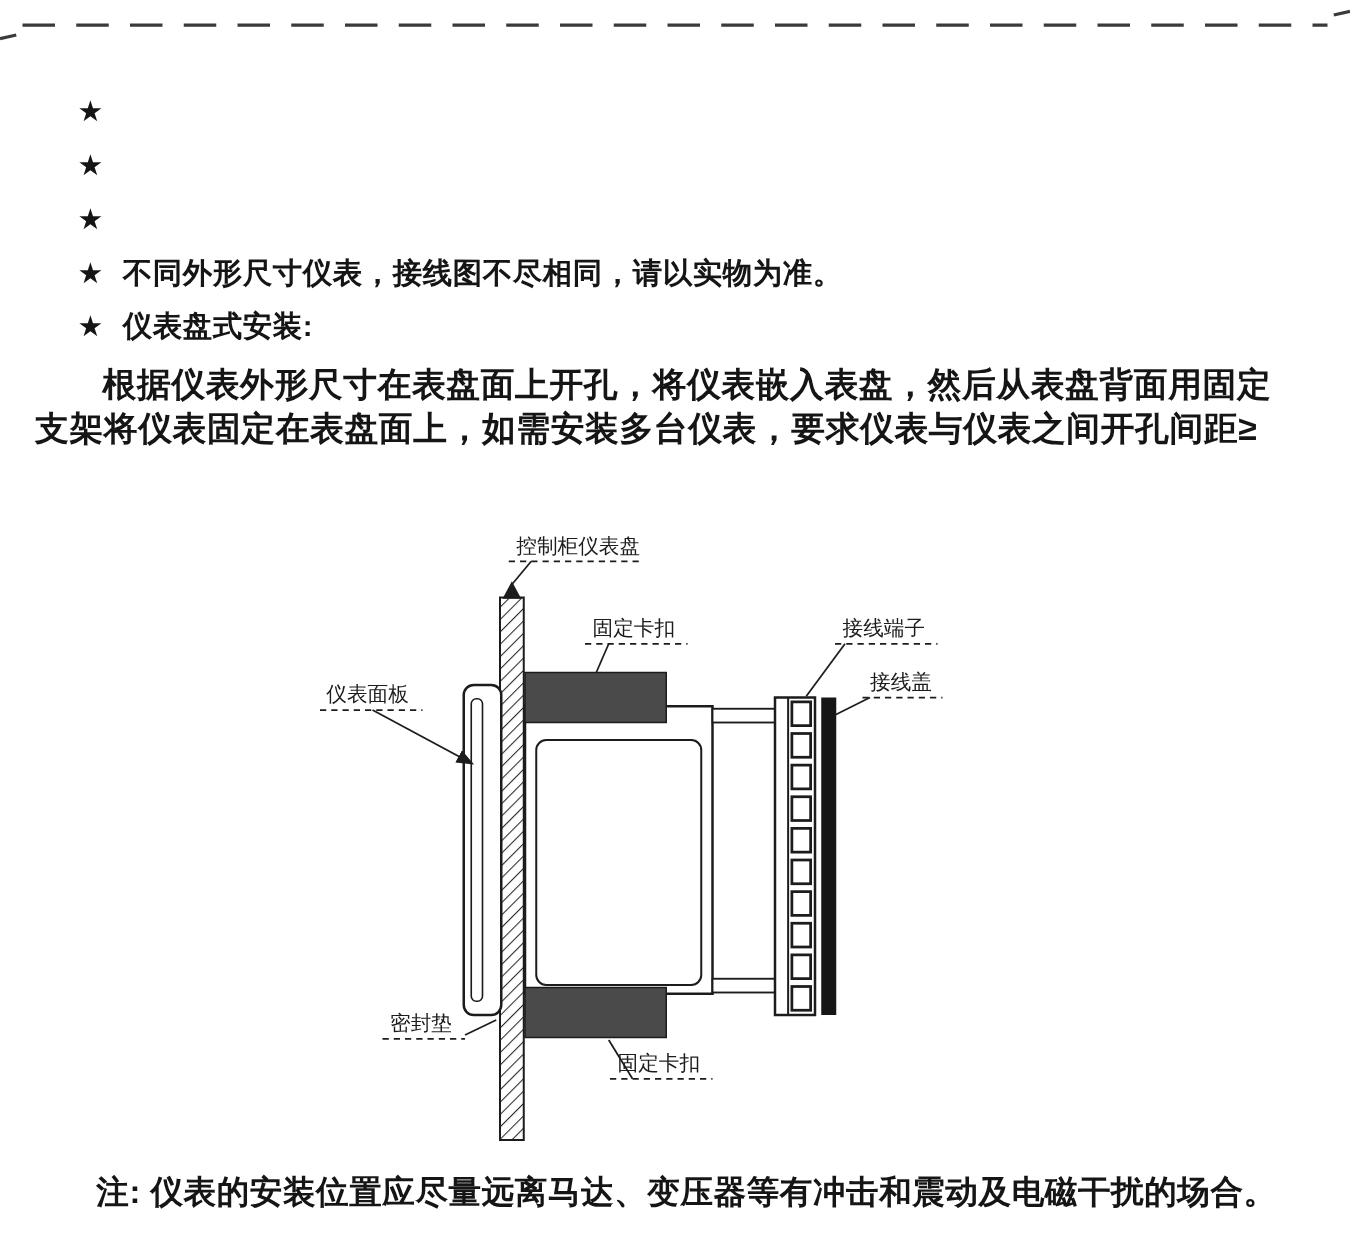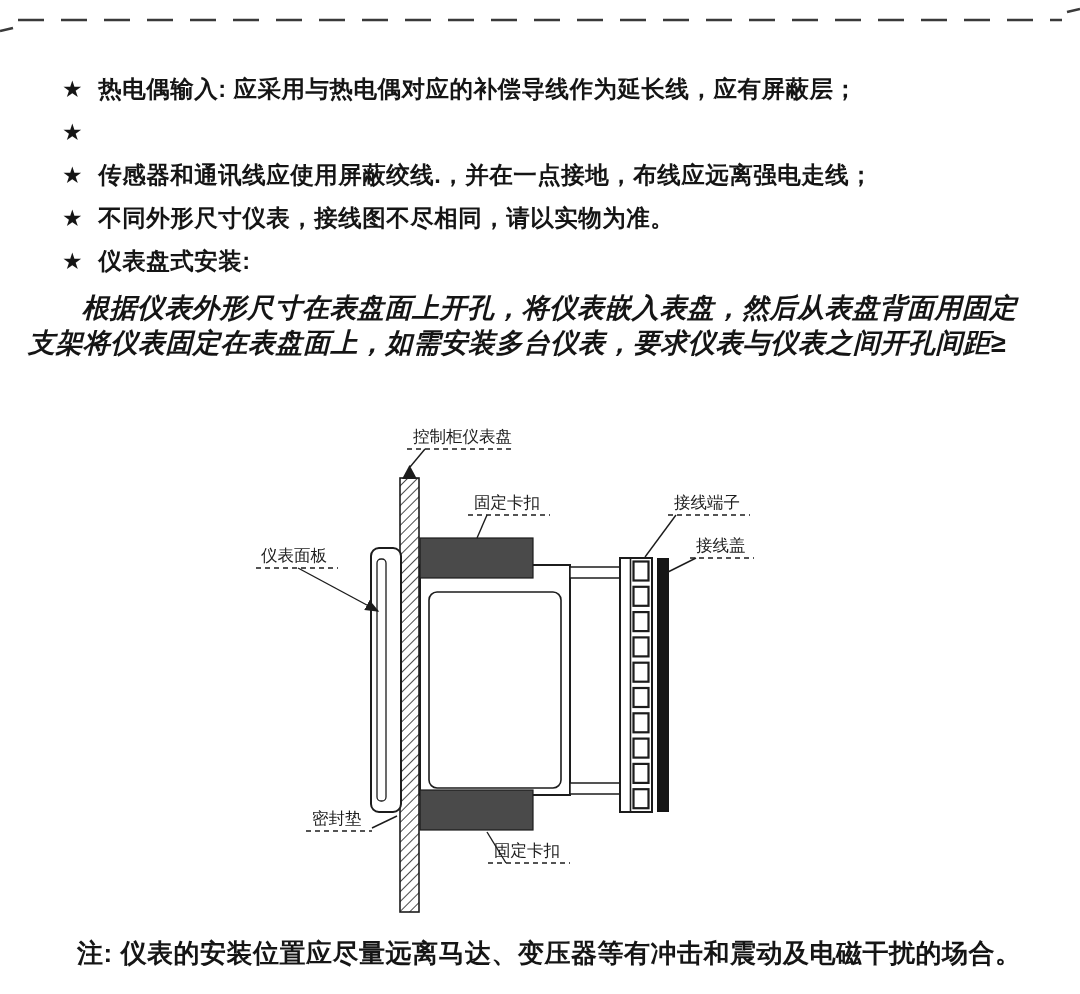--- a/index.html
+++ b/index.html
@@ -5,49 +5,47 @@
   html,body{margin:0;padding:0;}
   body{
     width:1080px;height:994px;position:relative;overflow:hidden;
     background:#ffffff;color:#151515;
     font-family:"Liberation Sans","DejaVu Sans",sans-serif;
   }
   .border-svg{position:absolute;top:0;left:0;display:block;}
   .bullets{position:absolute;top:74px;left:62px;right:24px;list-style:none;margin:0;padding:0;}
   .bullets li{display:flex;align-items:flex-start;font-weight:700;font-size:23.5px;line-height:30px;margin-bottom:13px;letter-spacing:0.5px;}
   .star{flex:0 0 auto;margin-right:15px;font-size:23px;line-height:30px;}
-  .para{position:absolute;top:291px;left:28px;width:1034px;font-weight:700;font-size:27px;line-height:35px;letter-spacing:0.5px;font-style:italic;}
+  .para{position:absolute;top:291px;left:28px;width:1034px;font-weight:700;font-size:27px;line-height:35px;letter-spacing:0.5px;}
   .para .pline.first{text-indent:2em;}
   .note{position:absolute;top:936px;left:77px;font-weight:700;font-size:26px;letter-spacing:0.5px;}
   .diagram{position:absolute;top:420px;left:0;display:block;}
   .dlabel{font-size:16.5px;font-weight:400;fill:#1c1c1c;}
   .underline{stroke:#1c1c1c;stroke-width:1.4;stroke-dasharray:5 4;fill:none;}
   .leader{stroke:#1c1c1c;stroke-width:1.4;fill:none;}
   .outline{fill:#ffffff;stroke:#1c1c1c;}
 </style>
 </head>
 <body>
 
 <svg class="border-svg" width="1080" height="44" viewBox="0 0 1080 44">
   <line x1="18" y1="20" x2="1062" y2="20" stroke="#3a3a3a" stroke-width="2.6" stroke-dasharray="26 17"></line>
   <line x1="0" y1="31" x2="13" y2="28" stroke="#3a3a3a" stroke-width="2.6"></line>
   <line x1="1067" y1="12" x2="1080" y2="9" stroke="#3a3a3a" stroke-width="2.6"></line>
 </svg>
 
 <ul class="bullets">
   <li>
     <span class="star">★</span>
-    <span>热电偶输入: 应采用与热电偶对应的补偿导线作为延长线，应有屏蔽层；</span>
   </li>
   <li>
     <span class="star">★</span>
   </li>
   <li>
     <span class="star">★</span>
-    <span>传感器和通讯线应使用屏蔽绞线.，并在一点接地，布线应远离强电走线；</span>
   </li>
   <li>
     <span class="star">★</span>
     <span>不同外形尺寸仪表，接线图不尽相同，请以实物为准。</span>
   </li>
   <li>
     <span class="star">★</span>
     <span>仪表盘式安装:</span>
   </li>
 </ul>

